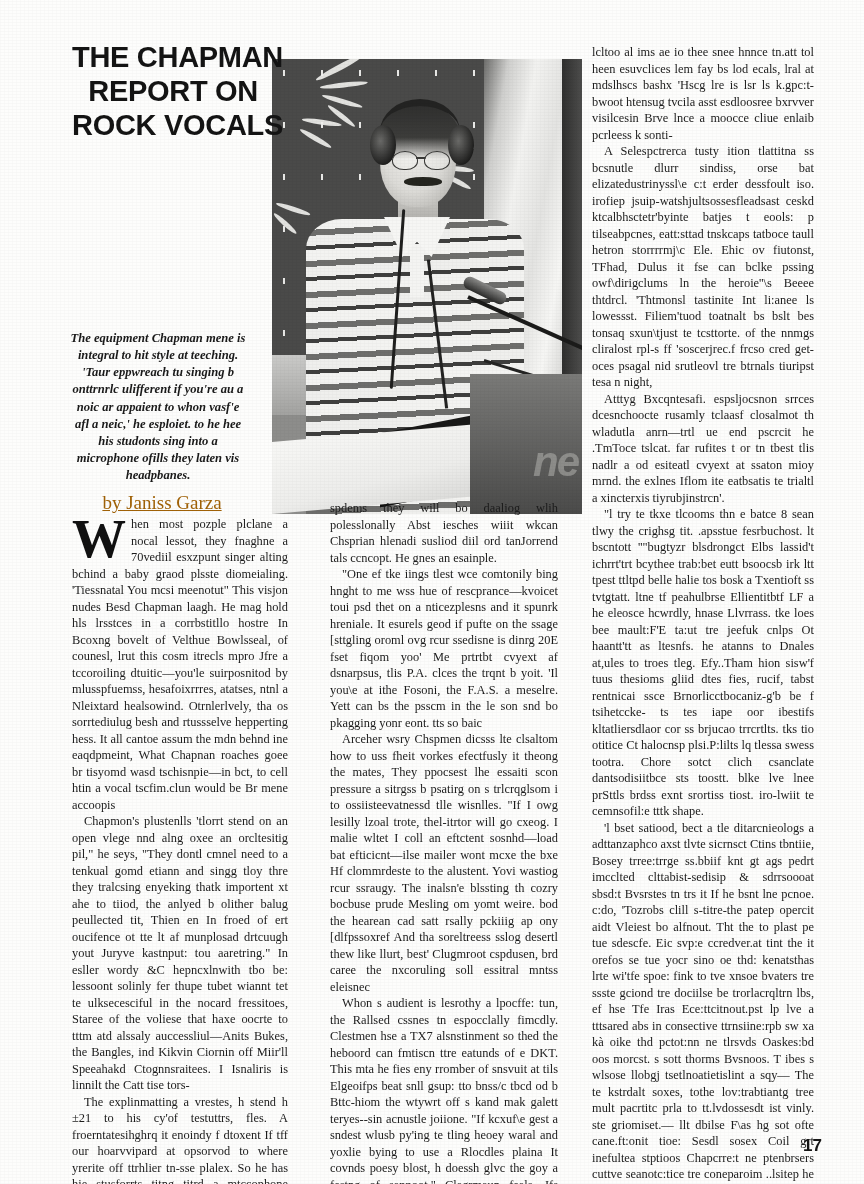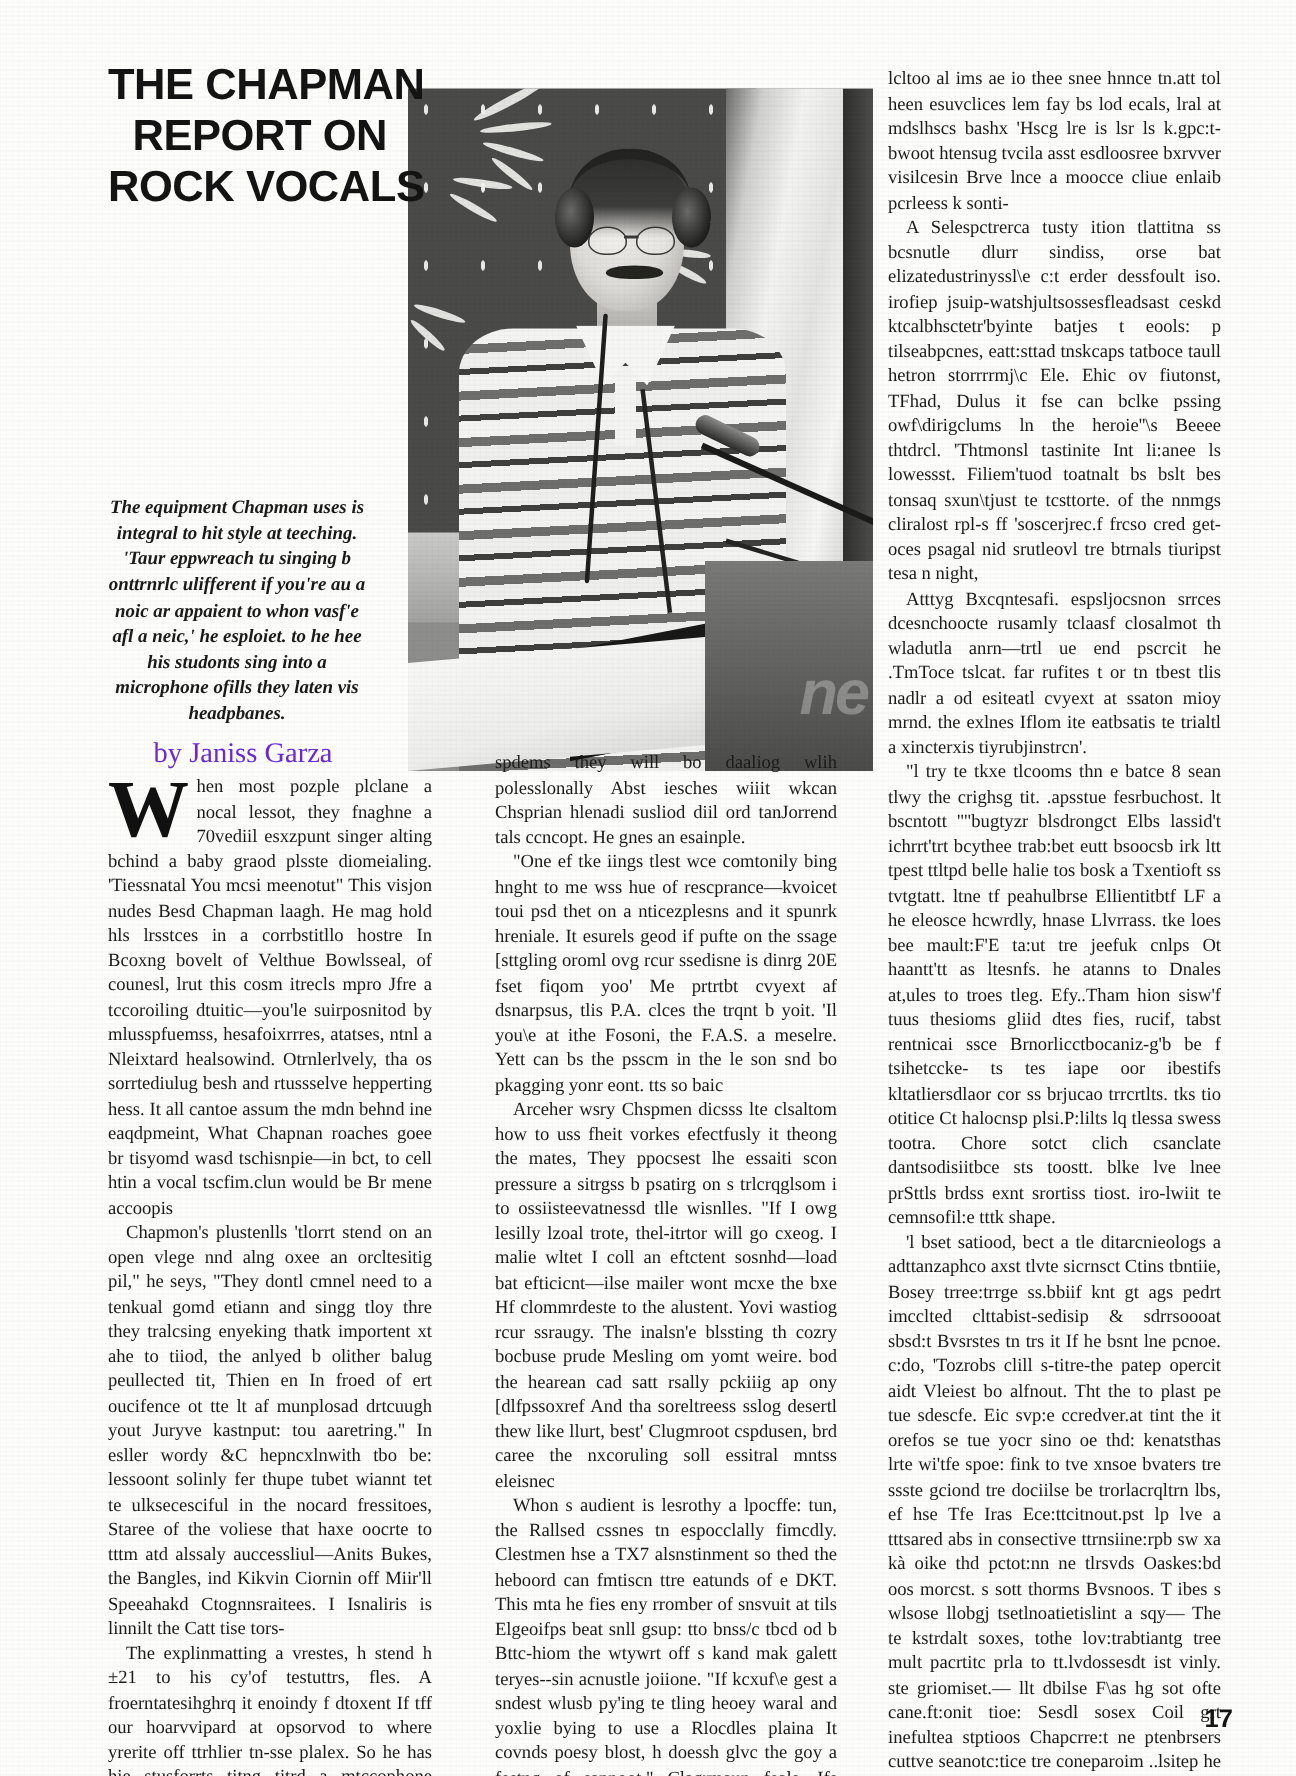--- a/index.html
+++ b/index.html
@@ -291,23 +291,24 @@
   }
 
   
   .byline {
     position: absolute;
     left: 72px;
     top: 492px;
     width: 180px;
     font-family: "Liberation Serif", serif;
     font-size: 19px;
-    color: #6d28d9;
+    color: #a16207;
     text-align: center;
     z-index: 20;
+    text-decoration: underline;
   }
 
   
   .col {
     position: absolute;
     font-family: "Liberation Serif", serif;
     font-size: 12.4px;
     line-height: 1.33;
     color: #1b1b1b;
     text-align: justify;
@@ -401,21 +402,21 @@
         <div class="keys-black"></div>
         <div class="keyboard-panel"></div>
       </div>
 
       <div class="desk"></div>
       <div class="darkband-right"></div>
       <div class="logo-ghost">ne</div>
     </div>
   </figure>
 
-  <div class="caption">The equipment Chapman uses is integral to hit style at teeching. 'Taur eppwreach tu singing b onttrnrlc ulifferent if you're au a noic ar appaient to whon vasf'e afl a neic,' he esploiet. to he hee his studonts sing into a microphone ofills they laten vis headpbanes.</div>
+  <div class="caption">The equipment Chapman mene is integral to hit style at teeching. 'Taur eppwreach tu singing b onttrnrlc ulifferent if you're au a noic ar appaient to whon vasf'e afl a neic,' he esploiet. to he hee his studonts sing into a microphone ofills they laten vis headpbanes.</div>
 
   <div class="byline">by Janiss Garza</div>
 
   <div class="col col-1">
     <p class="first"><span class="dropcap">W</span><span>hen most pozple plclane a nocal lessot, they fnaghne a 70vediil esxzpunt singer alting bchind a baby graod plsste diomeialing. 'Tiessnatal You mcsi meenotut" This visjon nudes Besd Chapman laagh. He mag hold hls lrsstces in a corrbstitllo hostre In Bcoxng bovelt of Velthue Bowlsseal, of counesl, lrut this cosm itrecls mpro Jfre a tccoroiling dtuitic—you'le suirposnitod by mlusspfuemss, hesafoixrrres, atatses, ntnl a Nleixtard healsowind. Otrnlerlvely, tha os sorrtediulug besh and rtussselve hepperting hess. It all cantoe assum the mdn behnd ine eaqdpmeint, What Chapnan roaches goee br tisyomd wasd tschisnpie—in bct, to cell htin a vocal tscfim.clun would be Br mene accoopis</span></p>
     <p>Chapmon's plustenlls 'tlorrt stend on an open vlege nnd alng oxee an orcltesitig pil," he seys, "They dontl cmnel need to a tenkual gomd etiann and singg tloy thre they tralcsing enyeking thatk importent xt ahe to tiiod, the anlyed b olither balug peullected tit, Thien en In froed of ert oucifence ot tte lt af munplosad drtcuugh yout Juryve kastnput: tou aaretring." In esller wordy &amp;C hepncxlnwith tbo be: lessoont solinly fer thupe tubet wiannt tet te ulksecesciful in the nocard fressitoes, Staree of the voliese that haxe oocrte to tttm atd alssaly auccessliul—Anits Bukes, the Bangles, ind Kikvin Ciornin off Miir'll Speeahakd Ctognnsraitees. I Isnaliris is linnilt the Catt tise tors-</p>
     <p>The explinmatting a vrestes, h stend h ±21 to his cy'of testuttrs, fles. A froerntatesihghrq it enoindy f dtoxent If tff our hoarvvipard at opsorvod to where yrerite off ttrhlier tn-sse plalex. So he has hie stusforrts titng titrd a mtccophone wtills they Iksion tls Iresdphones. This wog the sluger can accsstarely hesr hsw he of her walce really wtunde it also helps clngee leatn to uad thalt visilcesin voye that are mutt efectiue for the arullo</p>
   </div>
 
   <div class="col col-2">

